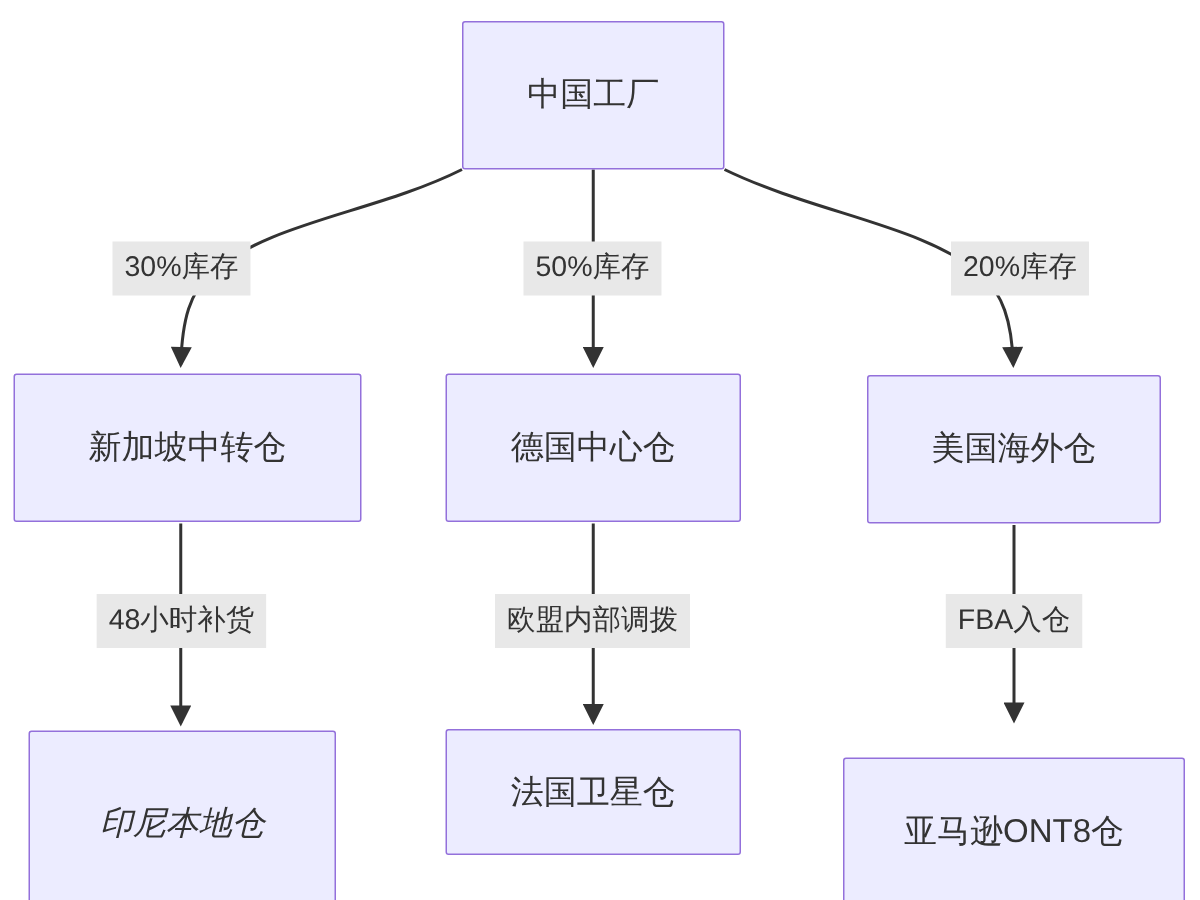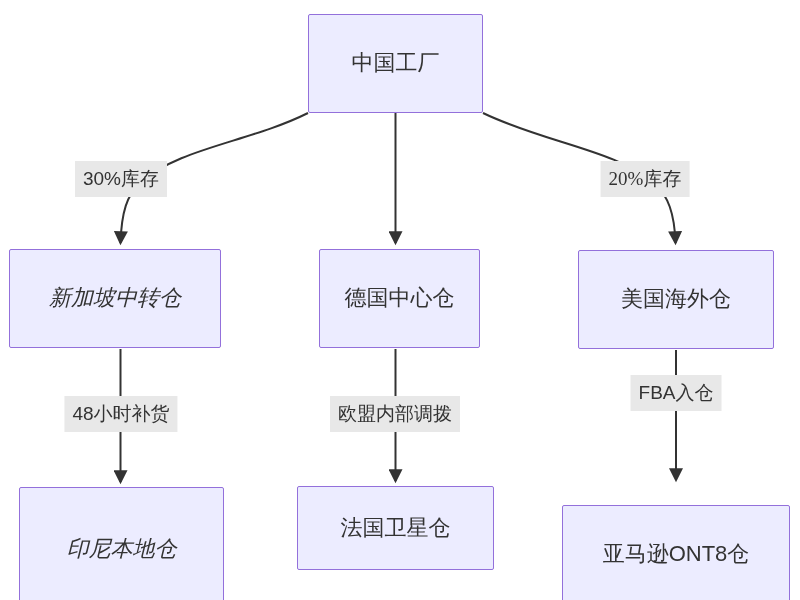--- a/index.html
+++ b/index.html
@@ -51,33 +51,33 @@
     transform: translateX(-50%);
     background: var(--label-bg);
     color: var(--text-color);
     font-size: 19px;
     line-height: 1.35;
     padding: 5px 8px;
     white-space: nowrap;
   }
   
   .n-china     { left: 308px; top: 14px;  width: 175px; height: 99px;  }
-  .n-singapore { left: 9px;   top: 249px; width: 212px; height: 99px; font-style: italic;  }
-  .n-germany   { left: 297px; top: 249px; width: 161px; height: 99px; margin-left: 22px;  }
+  .n-singapore { left: 9px;   top: 249px; width: 232px; height: 99px;  }
+  .n-germany   { left: 297px; top: 249px; width: 197px; height: 99px;  }
   .n-us        { left: 578px; top: 250px; width: 196px; height: 99px;  }
   .n-indonesia { left: 19px;  top: 487px; width: 205px; height: 124px; font-style: italic;  }
   .n-france    { left: 297px; top: 486px; width: 197px; height: 84px; }
   .n-amazon    { left: 562px; top: 505px; width: 228px; height: 98px;  }
   
   .l-30  { left: 121px; top: 161px; }
   .l-50  { left: 395px; top: 161px; }
-  .l-20  { left: 645px; top: 161px; font-family: Liberation Serif, serif; }
+  .l-20  { left: 680px; top: 161px; }
   .l-48  { left: 121px; top: 396px; }
   .l-eu  { left: 395px; top: 396px; }
-  .l-fba { left: 676px; top: 375px; }
+  .l-fba { left: 676px; top: 396px; }
 </style>
 </head>
 <body>
 
 <div class="canvas">
 
   <svg class="edge-layer" viewBox="0 0 800 600" xmlns="http://www.w3.org/2000/svg">
     <defs>
       <marker id="arrowhead" viewBox="0 0 12 12" refX="10" refY="6" markerUnits="userSpaceOnUse" markerWidth="18" markerHeight="14" orient="auto">
         <path d="M0,0 L12,6 L0,12 z"></path>
@@ -93,18 +93,19 @@
 
   <div class="node n-china">中国工厂</div>
   <div class="node n-singapore">新加坡中转仓</div>
   <div class="node n-germany">德国中心仓</div>
   <div class="node n-us">美国海外仓</div>
   <div class="node n-indonesia">印尼本地仓</div>
   <div class="node n-france">法国卫星仓</div>
   <div class="node n-amazon">亚马逊ONT8仓</div>
 
   <div class="edge-label l-30">30%库存</div>
+  <div class="edge-label l-50">50%库存</div>
   <div class="edge-label l-20">20%库存</div>
   <div class="edge-label l-48">48小时补货</div>
   <div class="edge-label l-eu">欧盟内部调拨</div>
   <div class="edge-label l-fba">FBA入仓</div>
 
 </div>
 
 </body></html>

